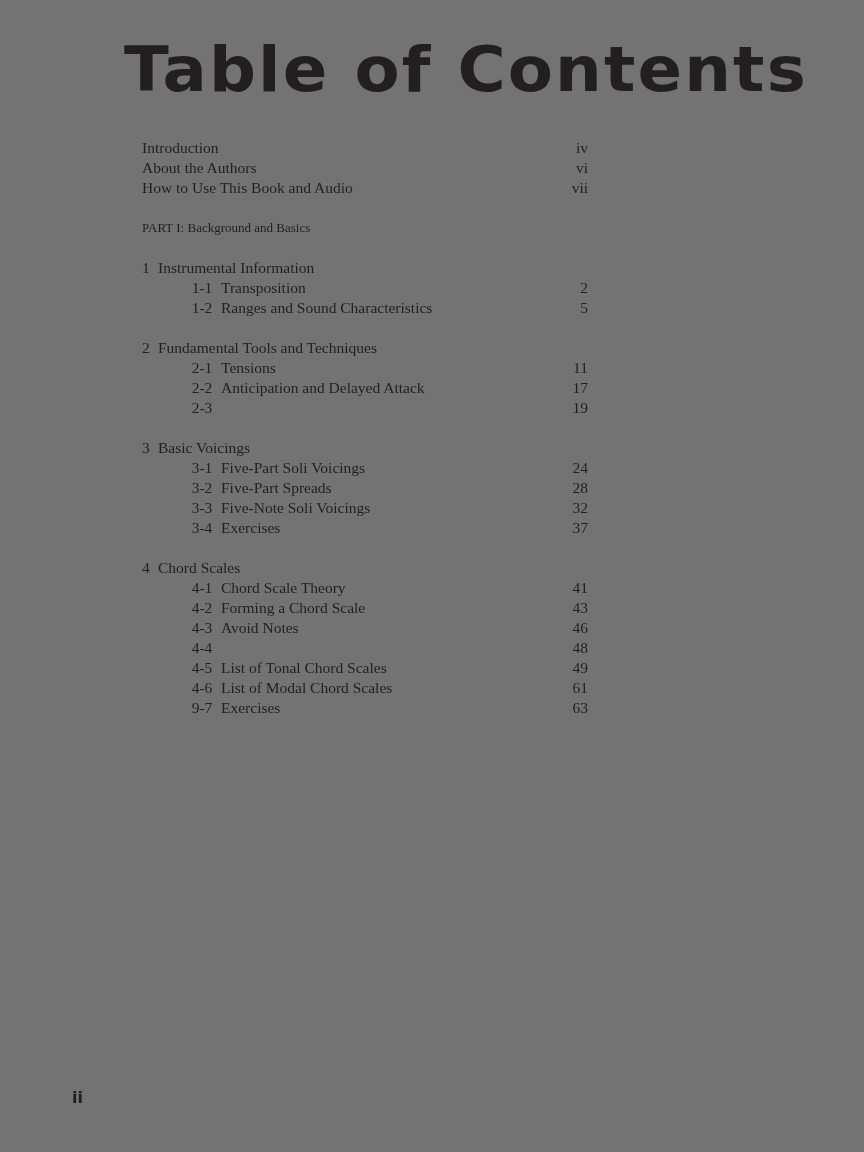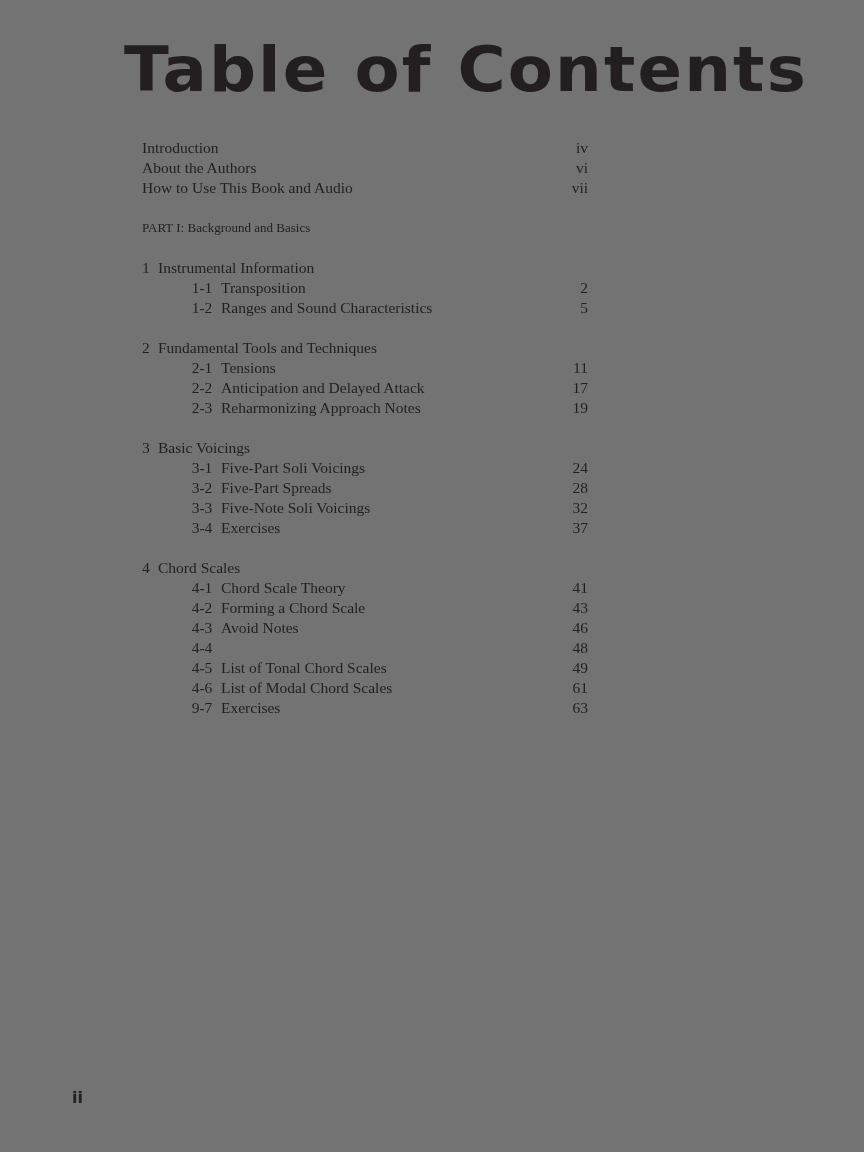--- a/index.html
+++ b/index.html
@@ -154,21 +154,20 @@
       <span class="title">Tensions</span>
       <span class="folio">11</span>
     </div>
     <div class="row section">
       <span class="num">2-2</span>
       <span class="title">Anticipation and Delayed Attack</span>
       <span class="folio">17</span>
     </div>
     <div class="row section">
       <span class="num">2-3</span>
-      <span class="title">Reharmonizing Approach Notes</span>
       <span class="folio">19</span>
     </div>
 
     <div class="gap-small"></div>
 
     <div class="row chapter">
       <span class="num">3</span>
       <span class="title">Basic Voicings</span>
     </div>
     <div class="row section">

